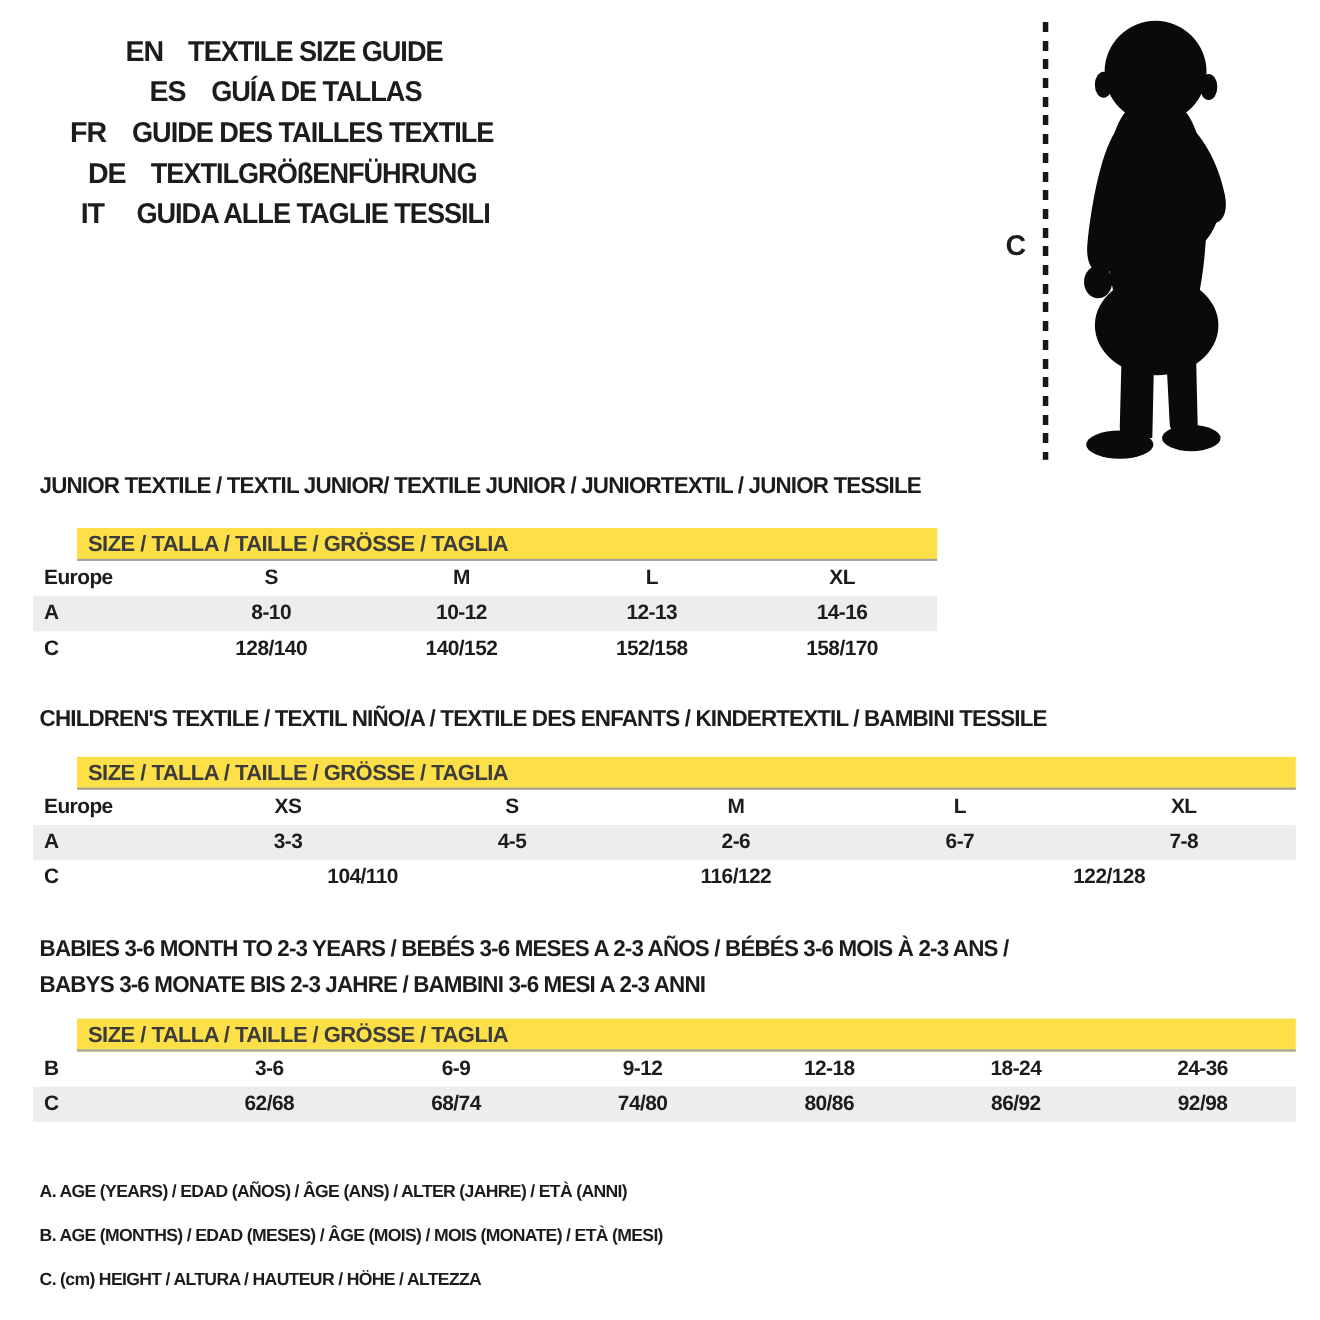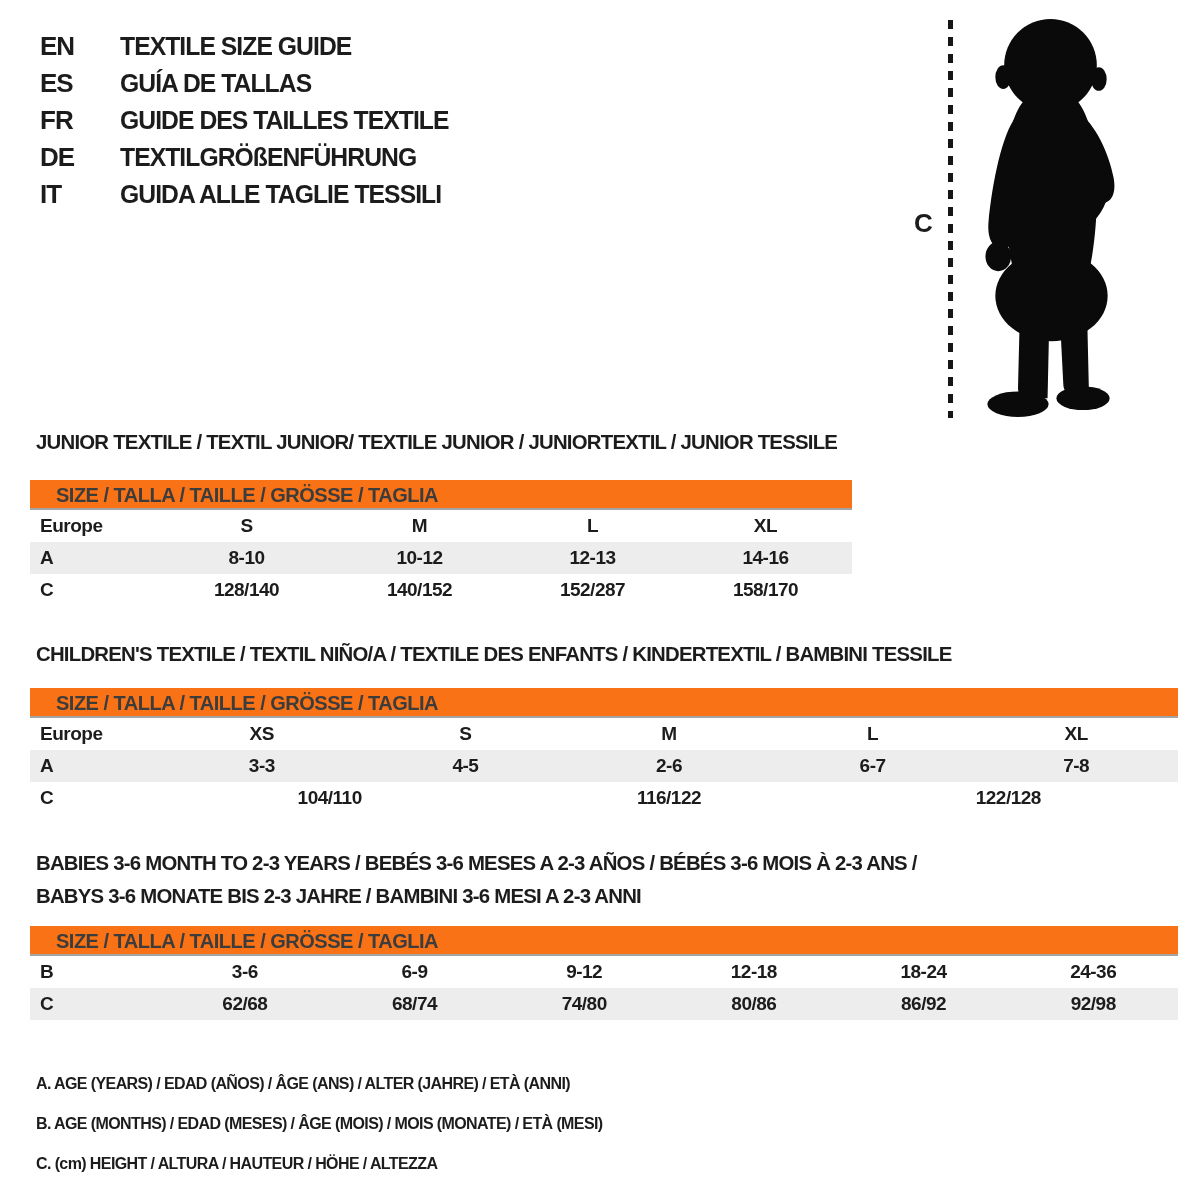--- a/index.html
+++ b/index.html
@@ -1,43 +1,43 @@
 <!DOCTYPE html>
 <html><head>
 <meta charset="utf-8">
 <style>
   * { margin:0; padding:0; box-sizing:border-box; }
   html,body { background:#ffffff; }
   body { font-family:"Liberation Sans", sans-serif; color:#1c1c1c; }
   .page { position:relative; width:1200px; height:1200px; background:#fff; overflow:hidden; }
 
   
-  .langs { position:absolute; left:40px; top:28px; }
+  .langs { position:absolute; left:40px; top:28px;text-align:center; }
   .lang-row { height:37px; line-height:37px; font-size:26px; font-weight:bold; letter-spacing:-1px; white-space:nowrap; }
   .lang-code { display:inline-block; width:80px; }
   .lang-title { display:inline-block; transform:scaleX(0.95); transform-origin:0 50%; }
 
   
   .measure-line { position:absolute; left:948px; top:20px; width:5px; height:398px;
     background:repeating-linear-gradient(to bottom, #161616 0 9px, transparent 9px 17px); }
   .measure-label { position:absolute; left:914px; top:208px; font-size:26px; font-weight:bold; }
   .silhouette { position:absolute; left:962px; top:14px; }
 
   
   .sec-title { position:absolute; left:36px; font-size:21px; font-weight:bold; letter-spacing:-0.8px;
     white-space:nowrap; transform:scaleX(0.97); transform-origin:0 50%; }
   .sec3-title { line-height:33px; }
 
   
   .stable { position:absolute; left:30px; }
   .t-junior   { top:480px; width:822px; }
   .t-children { top:688px; width:1148px; }
   .t-babies   { top:926px; width:1148px; }
-  .size-bar { height:30px; line-height:30px; background:#f97316; border-bottom:2px solid #a4a4a4;
-    padding-left:26px; font-size:20px; font-weight:bold; color:#3c3c3c; letter-spacing:-0.5px; }
+  .size-bar { height:30px; line-height:30px; background:#fde047; border-bottom:2px solid #a4a4a4;
+    padding-left:10px; font-size:20px; font-weight:bold; color:#3c3c3c; letter-spacing:-0.5px;margin-left:40px; }
   .trow { display:flex; height:32px; line-height:32px; font-size:19px; font-weight:bold; letter-spacing:-0.5px; }
   .trow.shaded { background:#ededed; }
   .tcell.label { width:130px; padding-left:10px; }
   .tcell.val { flex:1; text-align:center; }
 
   
   .legend { position:absolute; left:36px; top:1064px; }
   .legend-line { height:40px; line-height:40px; font-size:16px; font-weight:bold; letter-spacing:-0.6px; white-space:nowrap; }
 </style>
 </head>
@@ -97,21 +97,21 @@
       <span class="tcell label">A</span>
       <span class="tcell val">8-10</span>
       <span class="tcell val">10-12</span>
       <span class="tcell val">12-13</span>
       <span class="tcell val">14-16</span>
     </div>
     <div class="trow">
       <span class="tcell label">C</span>
       <span class="tcell val">128/140</span>
       <span class="tcell val">140/152</span>
-      <span class="tcell val">152/287</span>
+      <span class="tcell val">152/158</span>
       <span class="tcell val">158/170</span>
     </div>
   </div>
 
   <div class="sec-title" style="top:642px;">CHILDREN'S TEXTILE / TEXTIL NIÑO/A / TEXTILE DES ENFANTS / KINDERTEXTIL / BAMBINI TESSILE</div>
   <div class="stable t-children">
     <div class="size-bar">SIZE / TALLA / TAILLE / GRÖSSE / TAGLIA</div>
     <div class="trow">
       <span class="tcell label">Europe</span>
       <span class="tcell val">XS</span>

